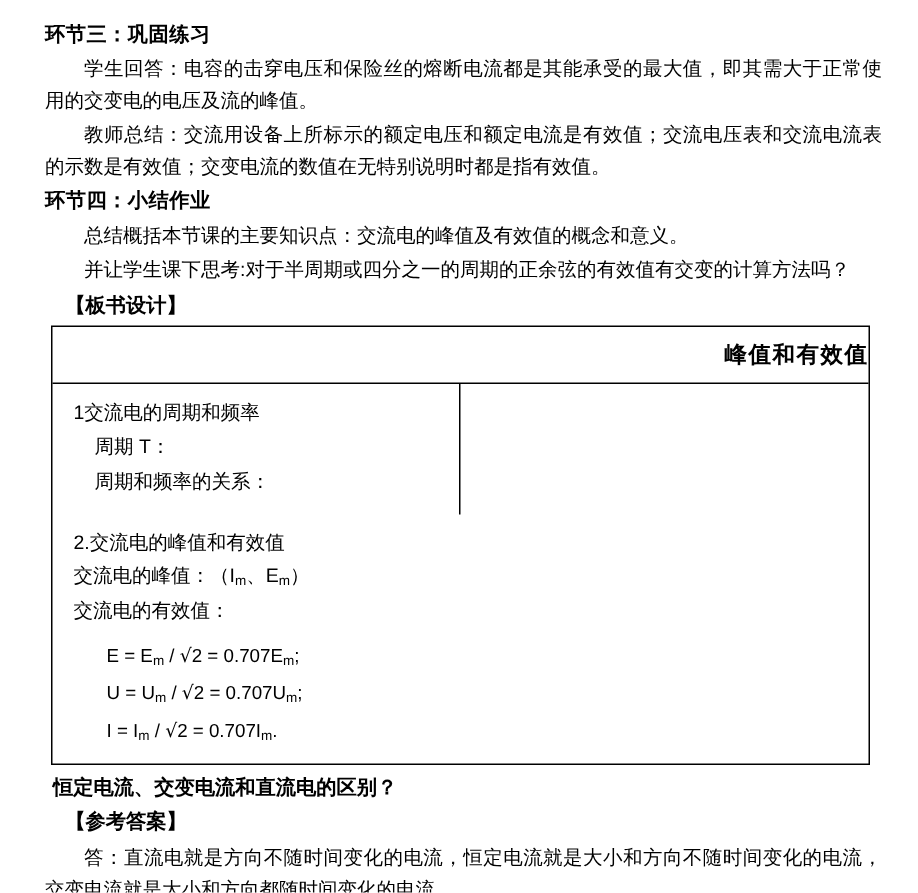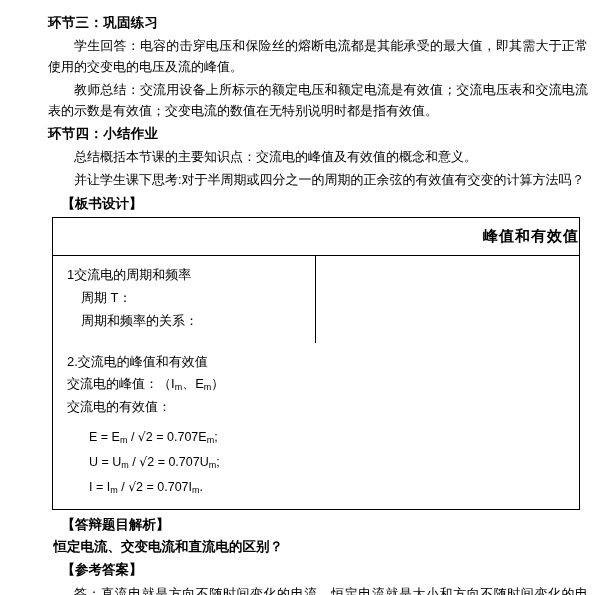--- a/index.html
+++ b/index.html
@@ -12,21 +12,21 @@
     height: 595px;
     font-family: "Liberation Sans", sans-serif;
     color: #000000;
     font-size: 13px;
     overflow: hidden;
   }
   .page {
     width: 612px;
     height: 490px;
     box-sizing: border-box;
-    padding: 10px 24px 0 48px;
+    padding: 10px 24px 0 30px;
     position: relative;
   }
   .h-step {
     font-weight: bold;
     font-size: 13.5px;
     margin: 4px 0 3px 0;
     letter-spacing: 0.3px;
   }
   .para {
     margin: 0 0 2px 0;
@@ -129,18 +129,17 @@
         <p class="bl">交流电的有效值：</p>
         <div class="formula-block">
           <div class="f">E = E<sub>m</sub> / <span class="sqrt">√</span>2 = 0.707E<sub>m</sub>;</div>
           <div class="f">U = U<sub>m</sub> / <span class="sqrt">√</span>2 = 0.707U<sub>m</sub>;</div>
           <div class="f">I = I<sub>m</sub> / <span class="sqrt">√</span>2 = 0.707I<sub>m</sub>.</div>
         </div>
       </div>
     </div>
   </div>
 
-  <div class="bracket-head">【答辩题目解析】</div>
   <div class="bold-line">恒定电流、交变电流和直流电的区别？</div>
   <div class="bracket-head">【参考答案】</div>
   <p class="para">答：直流电就是方向不随时间变化的电流，恒定电流就是大小和方向不随时间变化的电流，交变电流就是大小和方向都随时间变化的电流。</p>
 
 </div>
 
 </body></html>

